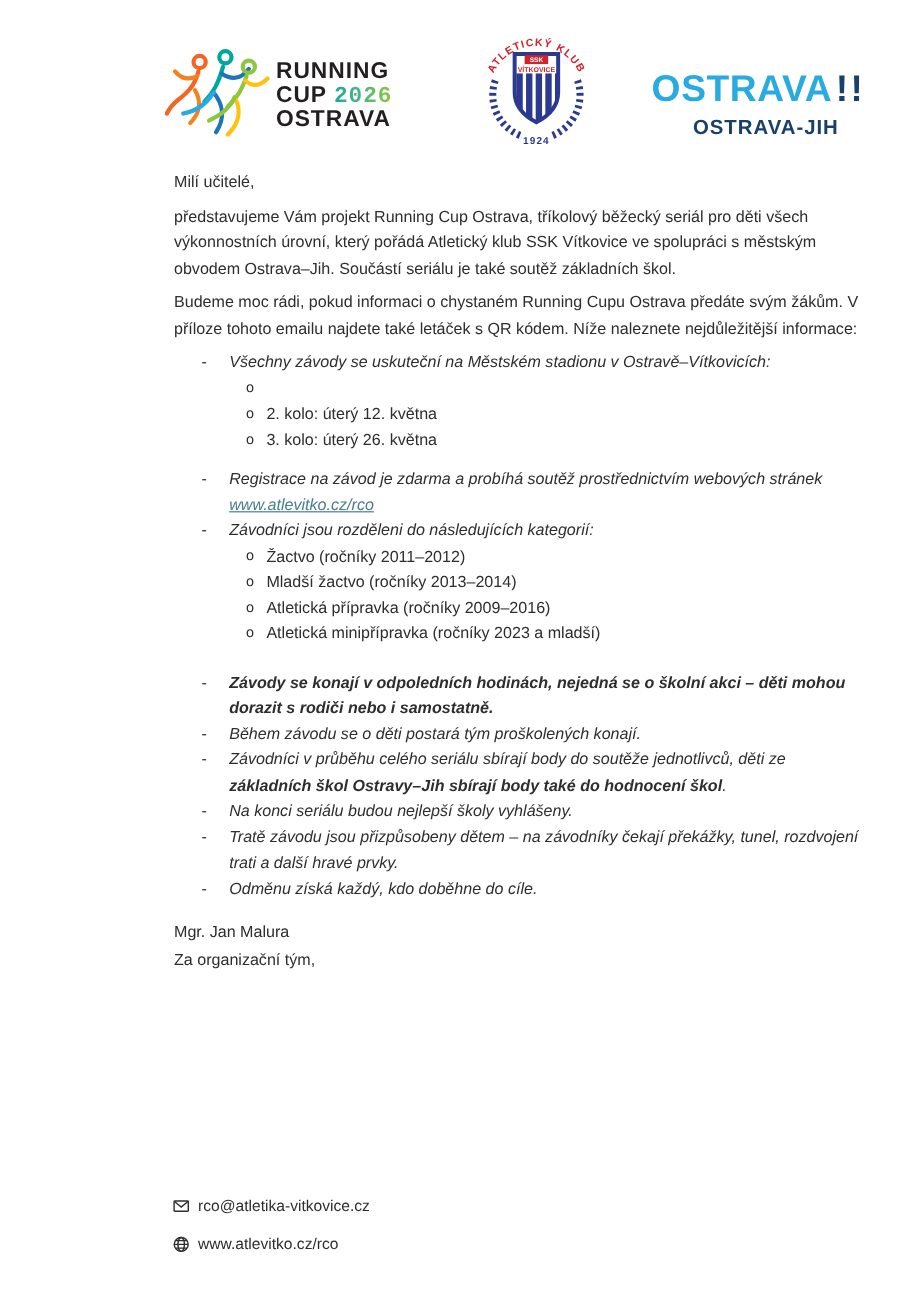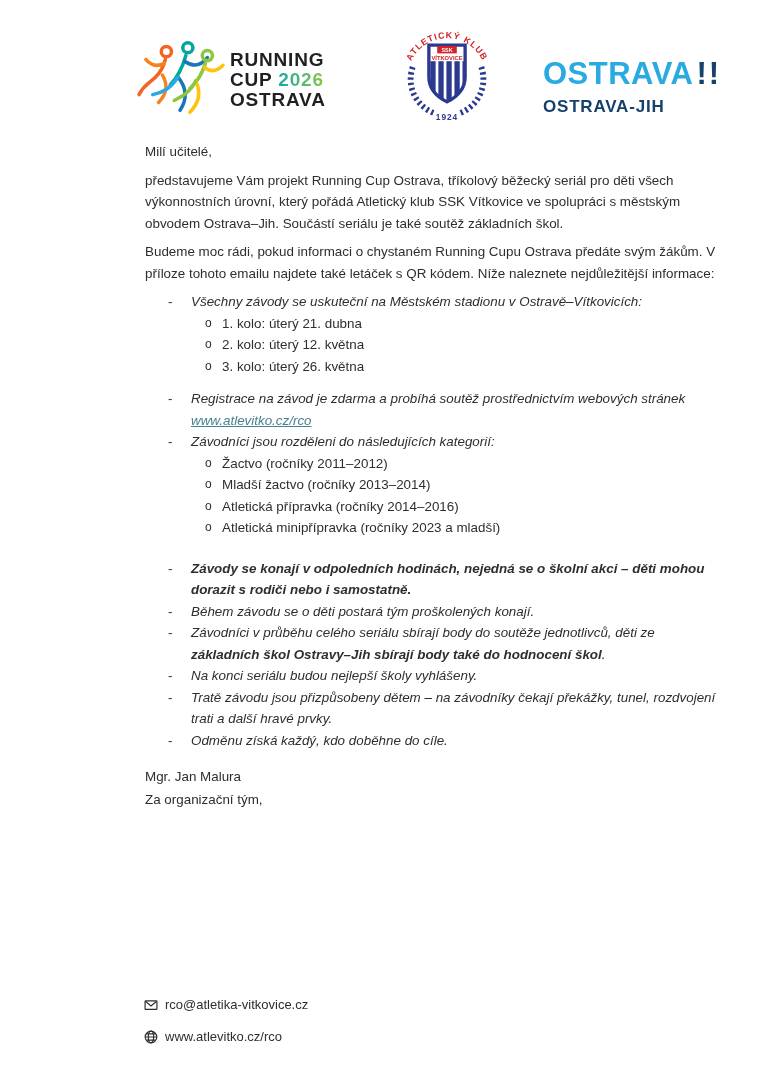--- a/index.html
+++ b/index.html
@@ -8,32 +8,32 @@
     position:relative; width:664px; height:1086px; background:#ffffff;
     font-family:"Liberation Sans", sans-serif; color:#2e2e2e; overflow:hidden;
     margin:0 auto;
   }
 
   
   .running-logo { position:absolute; left:84px; top:38px; display:flex; align-items:flex-start; }
   .runner-svg { width:90px; height:82px; }
   .running-text { margin-left:4px; margin-top:12px; font-weight:bold; color:#231f20;
                   font-size:19px; line-height:20px; letter-spacing:0.8px; white-space:nowrap; }
-  .year { color:#3fae9a; }
+  .year { color:#3fae9a;font-family:Liberation Mono, monospace; }
   @supports ((-webkit-background-clip:text) or (background-clip:text)) {
     .year { background:linear-gradient(90deg,#1ba9a0 0%,#55b977 55%,#8cc63f 100%);
             -webkit-background-clip:text; background-clip:text; color:transparent; }
   }
 
   .club-badge { position:absolute; left:346px; top:18px; width:98px; height:108px; }
 
   .city-logo { position:absolute; left:491px; top:58px; }
   .city-line1 { font-size:31px; font-weight:bold; line-height:1; color:#29abe2; letter-spacing:0.5px; white-space:nowrap; }
   .city-line1 .bangs { color:#17406b; margin-left:3px; letter-spacing:2px; }
-  .city-line2 { font-size:17px; font-weight:bold; color:#17406b; margin-top:8px; letter-spacing:0.8px; }
+  .city-line2 { font-size:17px; font-weight:bold; color:#17406b; margin-top:8px; letter-spacing:0.8px;text-align:center; }
 
   
   .content { position:absolute; top:141px; left:93px; width:578px;
              font-size:13.4px; line-height:21.5px; color:#2e2e2e; }
   .content p { margin:0 0 7px 0; }
   .salutation { margin-bottom:7px; }
 
   .li1 { display:flex; }
   .li1 .mk { flex:0 0 23px; margin-left:23px; }
   .li1 .txt { flex:1;font-style:italic; }
@@ -136,21 +136,20 @@
     <p>představujeme Vám projekt Running Cup Ostrava, tříkolový běžecký seriál pro děti všech výkonnostních úrovní, který pořádá Atletický klub SSK Vítkovice ve spolupráci s městským obvodem Ostrava–Jih. Součástí seriálu je také soutěž základních škol.</p>
 
     <p>Budeme moc rádi, pokud informaci o chystaném Running Cupu Ostrava předáte svým žákům. V příloze tohoto emailu najdete také letáček s QR kódem. Níže naleznete nejdůležitější informace:</p>
 
     <div class="li1">
       <span class="mk">-</span>
       <span class="txt">Všechny závody se uskuteční na Městském stadionu v Ostravě–Vítkovicích:</span>
     </div>
     <div class="li2">
       <span class="mk">o</span>
-      <span class="txt">1. kolo: úterý 21. dubna</span>
     </div>
     <div class="li2">
       <span class="mk">o</span>
       <span class="txt">2. kolo: úterý 12. května</span>
     </div>
     <div class="li2">
       <span class="mk">o</span>
       <span class="txt">3. kolo: úterý 26. května</span>
     </div>
 
@@ -171,21 +170,21 @@
     <div class="li2">
       <span class="mk">o</span>
       <span class="txt">Žactvo (ročníky 2011–2012)</span>
     </div>
     <div class="li2">
       <span class="mk">o</span>
       <span class="txt">Mladší žactvo (ročníky 2013–2014)</span>
     </div>
     <div class="li2">
       <span class="mk">o</span>
-      <span class="txt">Atletická přípravka (ročníky 2014–2016)</span>
+      <span class="txt">Atletická přípravka (ročníky 2009–2016)</span>
     </div>
     <div class="li2">
       <span class="mk">o</span>
       <span class="txt">Atletická minipřípravka (ročníky 2023 a mladší)</span>
     </div>
 
     <div class="gap-lg"></div>
 
     <div class="li1">
       <span class="mk">-</span>

